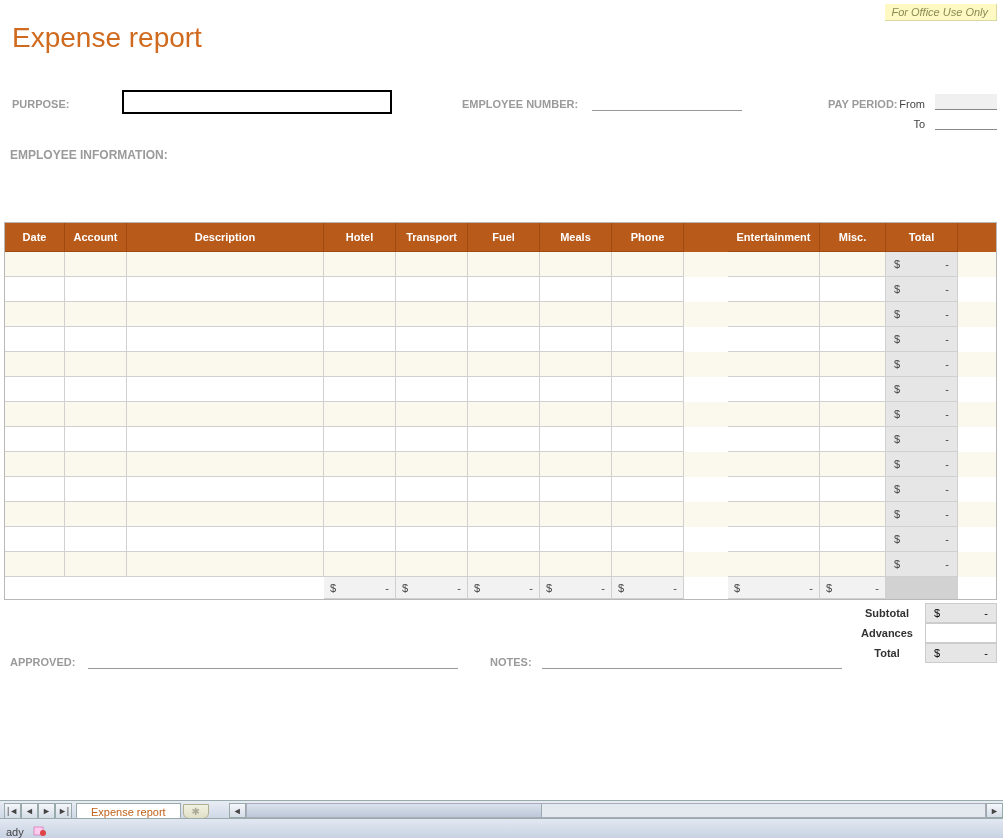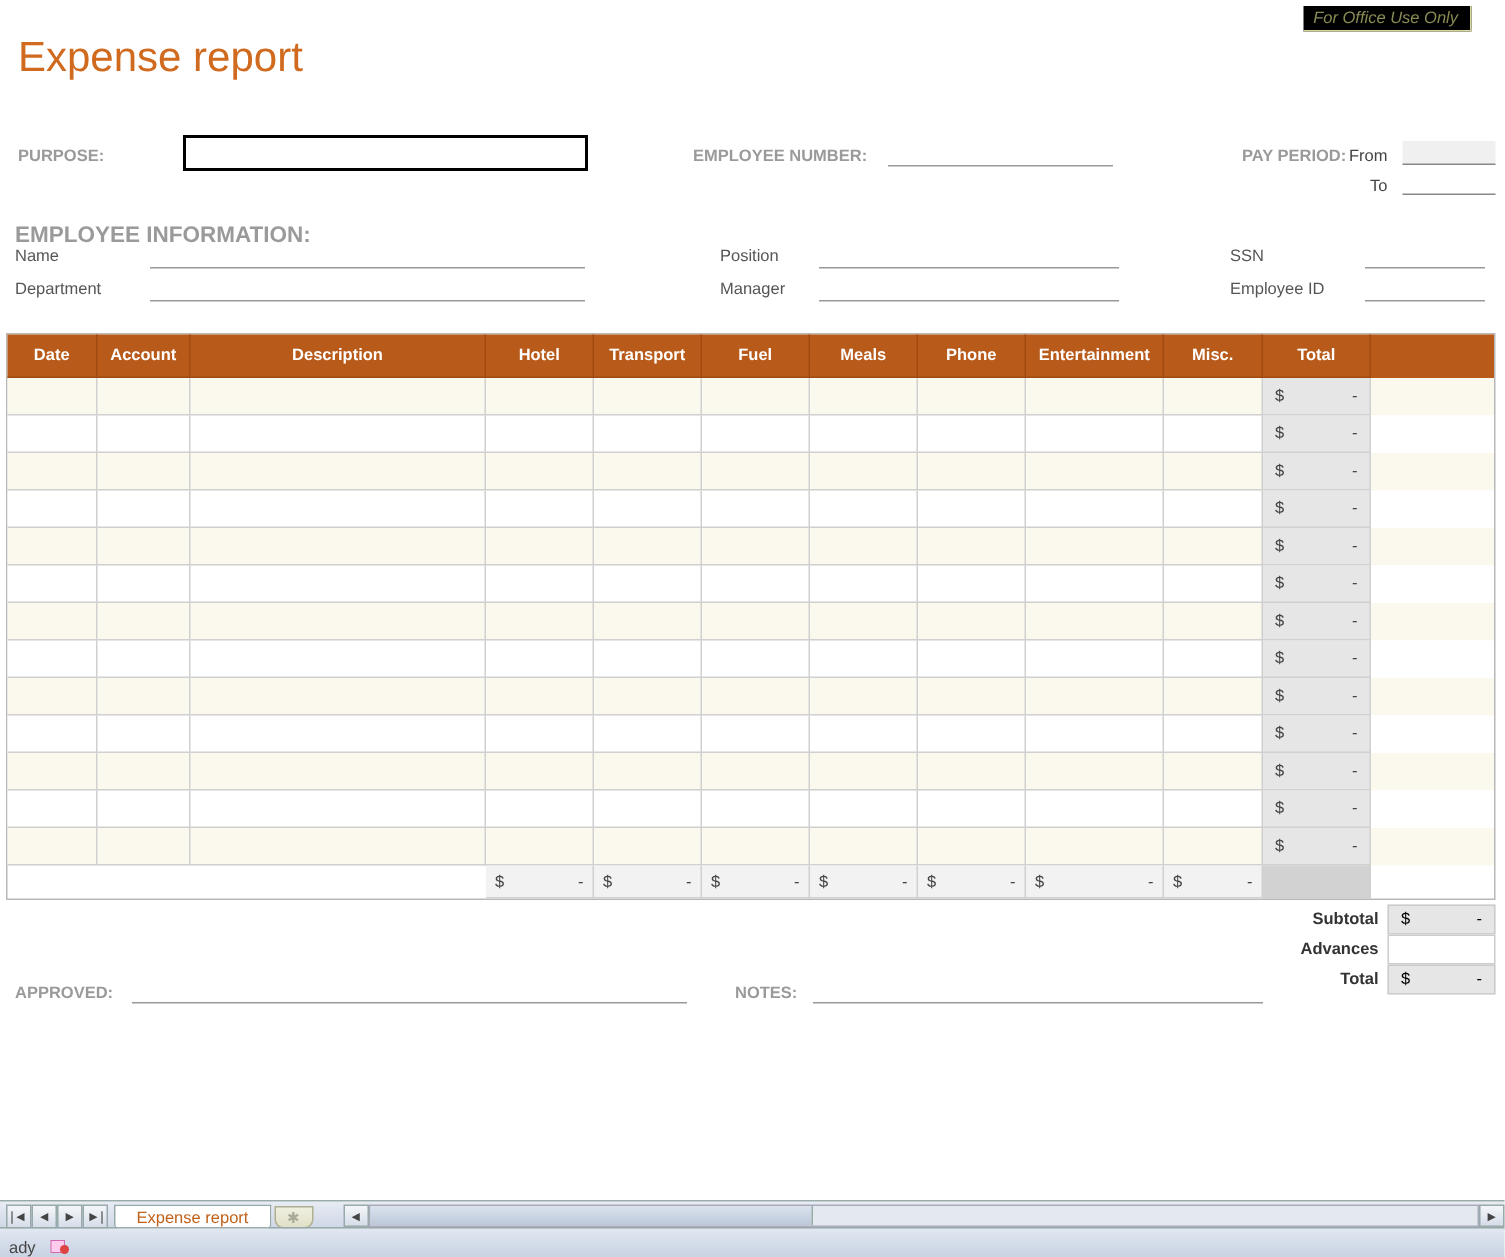--- a/index.html
+++ b/index.html
@@ -1,68 +1,68 @@
 <!DOCTYPE html>
 <html><head>
 <meta charset="utf-8">
 <style>
   * { box-sizing: border-box; }
   html, body { margin: 0; padding: 0; font-family: Verdana, Arial, sans-serif; }
   body { width: 1003px; height: 838px; background: #fff; position: relative; overflow: hidden; }
 
   .sheet { position: absolute; left: 0; top: 0; right: 0; bottom: 36px; background: #fff; }
 
-  .office-use { position: absolute; right: 22px; top: 4px; font-style: italic; font-size: 11px; color: #8a8a55; background: #000000; padding: 2px 8px 2px 6px; border-right: 1px solid #d8d8a0; border-bottom: 1px solid #d8d8a0; }
+  .office-use { position: absolute; right: 6px; top: 4px; font-style: italic; font-size: 11px; color: #8a8a55; background: #fef9c3; padding: 2px 8px 2px 6px; border-right: 1px solid #d8d8a0; border-bottom: 1px solid #d8d8a0; }
 
   .title { position: absolute; left: 12px; top: 22px; font-size: 28px; color: #d06a1e; font-family: Verdana, Arial, sans-serif; }
 
   .row1 { position: absolute; left: 10px; top: 92px; right: 6px; height: 40px; }
   .lbl { font-size: 11px; color: #9a9a9a; font-weight: bold; }
   .purpose-label { position: absolute; left: 2px; top: 6px; }
   .purpose-box { position: absolute; left: 112px; top: -2px; width: 270px; height: 24px; border: 2px solid #000; background: #fff; }
   .stmt-label { position: absolute; left: 452px; top: 6px; }
   .stmt-line { position: absolute; left: 582px; top: 18px; width: 150px; border-bottom: 1px solid #999; }
   .payperiod-label { position: absolute; left: 818px; top: 6px; }
   .from-label { position: absolute; right: 72px; top: 6px; font-size: 11px; color: #444; }
   .to-label { position: absolute; right: 72px; top: 26px; font-size: 11px; color: #444; }
   .from-box { position: absolute; right: 0px; top: 2px; width: 62px; height: 16px; background: #f0f0f0; border-bottom: 1px solid #888; }
   .to-box { position: absolute; right: 0px; top: 22px; width: 62px; height: 16px; border-bottom: 1px solid #888; }
 
   .empinfo { position: absolute; left: 10px; top: 148px; right: 6px; }
-  .emp-title { font-size: 15px; color: #9a9a9a; font-weight: bold; margin-bottom: 0; }
+  .emp-title { font-size: 12px; color: #9a9a9a; font-weight: bold; margin-bottom: 20px; }
   .emp-grid { position: relative; height: 44px; }
   .emp-label { position: absolute; font-size: 11px; color: #555; }
   .emp-line { position: absolute; border-bottom: 1px solid #999; height: 14px; }
 
   .table { position: absolute; left: 4px; top: 222px; right: 6px; border: 1px solid #b8b8b8; }
   .thead { display: flex; background: #b85a1a; }
   .th { color: #fff; font-size: 11px; font-weight: bold; text-align: center; padding: 8px 2px; border-right: 1px solid #a04a10; border-bottom: 1px solid #a04a10; white-space: nowrap; overflow: hidden; }
   .tbody .tr { display: flex; height: 25px; }
   .tbody .tr:nth-child(odd) { background: #fbf8ed; }
   .tbody .tr:nth-child(even) { background: #fff; }
   .td { border-right: 1px solid #d0d0d0; border-bottom: 1px solid #d0d0d0; font-size: 11px; color: #444; display: flex; align-items: center; justify-content: center; }
   .td.total { background: #e6e6e6; justify-content: space-between; padding: 0 8px; }
   
   .w-date { width: 60px; }
   .w-acct { width: 62px; }
   .w-desc { width: 197px; }
   .w-amt { width: 72px; }
-  .w-ent { width: 92px; }
+  .w-ent { width: 92px; margin-left: 44px; }
   .w-misc { width: 66px; }
   .w-total { width: 72px; }
 
   .sumrow { display: flex; height: 22px; }
   .sumrow .td { background: #f2f2f2; justify-content: space-between; padding: 0 6px; }
   .sumrow .blank { border: none !important; background: transparent !important; }
   .sumrow .td.total { background: #d2d2d2; }
 
   .bottom { position: absolute; left: 10px; top: 634px; right: 6px; }
   .subtotal-rows { position: absolute; right: 0; top: -31px; }
   .sub-row { display: flex; height: 20px; align-items: center; }
-  .sub-label { width: 70px; text-align: right; font-size: 11px; font-weight: bold; color: #333; padding-right: 6px; }
+  .sub-label { width: 70px; text-align: center; font-size: 11px; font-weight: bold; color: #333; padding-right: 6px; }
   .sub-val { width: 72px; height: 20px; background: #e6e6e6; border: 1px solid #ccc; font-size: 11px; display: flex; justify-content: space-between; align-items: center; padding: 0 8px; }
   .sub-val.empty { justify-content: center; }
 
   .approved-label { position: absolute; left: 0; top: 22px; font-size: 11px; color: #9a9a9a; font-weight: bold; }
   .approved-line { position: absolute; left: 78px; top: 34px; width: 370px; border-bottom: 1px solid #999; }
   .notes-label { position: absolute; left: 480px; top: 22px; font-size: 11px; color: #9a9a9a; font-weight: bold; text-align: right; }
   .notes-line { position: absolute; left: 532px; top: 34px; width: 300px; border-bottom: 1px solid #999; }
 
   
   .tabs { position: absolute; left: 0; bottom: 18px; right: 0; height: 20px; background: linear-gradient(#e8ecf4, #cdd6e6); border-top: 1px solid #9aa; display: flex; align-items: center; font-size: 11px; }
@@ -92,35 +92,20 @@
     <div class="stmt-line"></div>
     <span class="lbl payperiod-label">PAY PERIOD:</span>
     <span class="from-label">From</span>
     <div class="from-box"></div>
     <span class="to-label">To</span>
     <div class="to-box"></div>
   </div>
 
   <div class="empinfo">
     <div class="emp-title">EMPLOYEE INFORMATION:</div>
-    <div class="emp-grid">
-      <span class="emp-label" style="left:0; top:0;">Name</span>
-      <div class="emp-line" style="left:90px; top:0; width:290px;"></div>
-      <span class="emp-label" style="left:470px; top:0;">Position</span>
-      <div class="emp-line" style="left:536px; top:0; width:200px;"></div>
-      <span class="emp-label" style="left:810px; top:0;">SSN</span>
-      <div class="emp-line" style="left:900px; top:0; width:80px;"></div>
-
-      <span class="emp-label" style="left:0; top:22px;">Department</span>
-      <div class="emp-line" style="left:90px; top:22px; width:290px;"></div>
-      <span class="emp-label" style="left:470px; top:22px;">Manager</span>
-      <div class="emp-line" style="left:536px; top:22px; width:200px;"></div>
-      <span class="emp-label" style="left:810px; top:22px;">Employee ID</span>
-      <div class="emp-line" style="left:900px; top:22px; width:80px;"></div>
-    </div>
   </div>
 
   <div class="table">
     <div class="thead">
       <div class="th w-date">Date</div>
       <div class="th w-acct">Account</div>
       <div class="th w-desc">Description</div>
       <div class="th w-amt">Hotel</div>
       <div class="th w-amt">Transport</div>
       <div class="th w-amt">Fuel</div>

